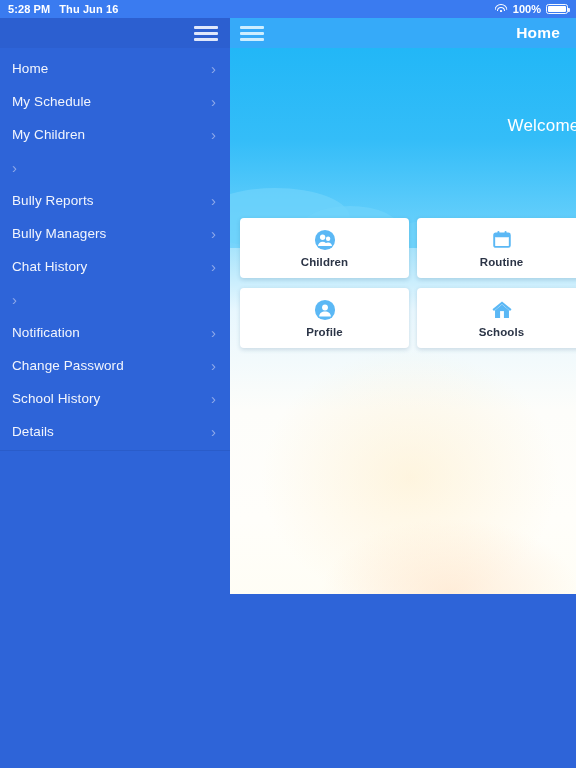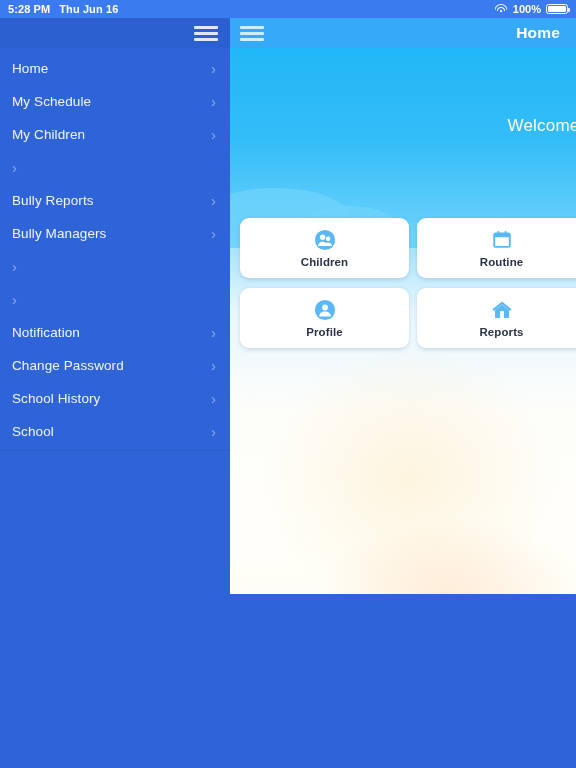--- a/index.html
+++ b/index.html
@@ -80,21 +80,21 @@
     background:radial-gradient(ellipse at center, rgba(255,221,190,.5) 0%, rgba(255,235,215,0) 70%);
   }
 
   .hills{ position:absolute; left:0; bottom:0; width:346px; height:220px;}
   .hills svg{ display:block; width:346px; height:220px;}
 
   
   .cards{ position:absolute; top:170px; left:10px; width:346px; z-index:10;}
   .card-row{ display:flex; gap:8px; margin-bottom:10px;}
   .card{
-    width:180px; height:60px; background:#fff; border-radius:9px;
+    width:180px; height:60px; background:#fff; border-radius:4px;
     box-shadow:0 1.5px 4px rgba(40,90,130,.18);
     display:flex; flex-direction:column; align-items:center; justify-content:center;
     gap:5px; cursor:pointer;
   }
   .card .ic{ width:22px; height:22px; display:flex; align-items:center; justify-content:center;}
   .card .ic svg{ display:block;}
   .card .cl{ font-size:11.5px; font-weight:bold; color:#2b3446; letter-spacing:.1px;}
 
   .welcome{
     position:absolute; top:68px; left:0; width:400px;
@@ -151,39 +151,40 @@
       </div>
       <div class="sb-item">
         <span class="lbl">Bully Reports</span>
         <span class="chev">›</span>
       </div>
       <div class="sb-item">
         <span class="lbl">Bully Managers</span>
         <span class="chev">›</span>
       </div>
       <div class="sb-item">
+        <span class="lbl">Chat History</span>
         <span class="chev">›</span>
       </div>
       <div class="sb-item">
         <span class="chev">›</span>
       </div>
       <div class="sb-item">
         <span class="lbl">Notification</span>
         <span class="chev">›</span>
       </div>
       <div class="sb-item">
         <span class="lbl">Change Password</span>
         <span class="chev">›</span>
       </div>
       <div class="sb-item">
         <span class="lbl">School History</span>
         <span class="chev">›</span>
       </div>
       <div class="sb-item">
-        <span class="lbl">School</span>
+        <span class="lbl">Details</span>
         <span class="chev">›</span>
       </div>
       <div class="sb-sep"></div>
     </div>
   </div>
 
   <div class="main">
     <div class="main-head">
       <div class="burger">
         <span></span>
@@ -255,19 +256,19 @@
             <span class="cl">Profile</span>
           </div>
           <div class="card">
             <span class="ic">
               <svg width="22" height="22" viewBox="0 0 24 24">
                 <path d="M12 2.6 1.6 11.2l1.6 1.9L12 5.8l8.8 7.3 1.6-1.9z" fill="#5bb8f5"></path>
                 <path d="M4.4 12.4 12 6.1l7.6 6.3v8.4H4.4z" fill="#5bb8f5"></path>
                 <path d="M9.9 13.2h4.2v7.6H9.9z" fill="#fff"></path>
               </svg>
             </span>
-            <span class="cl">Reports</span>
+            <span class="cl">Schools</span>
           </div>
         </div>
       </div>
     </div>
   </div>
 </div>
 
 </body></html>

